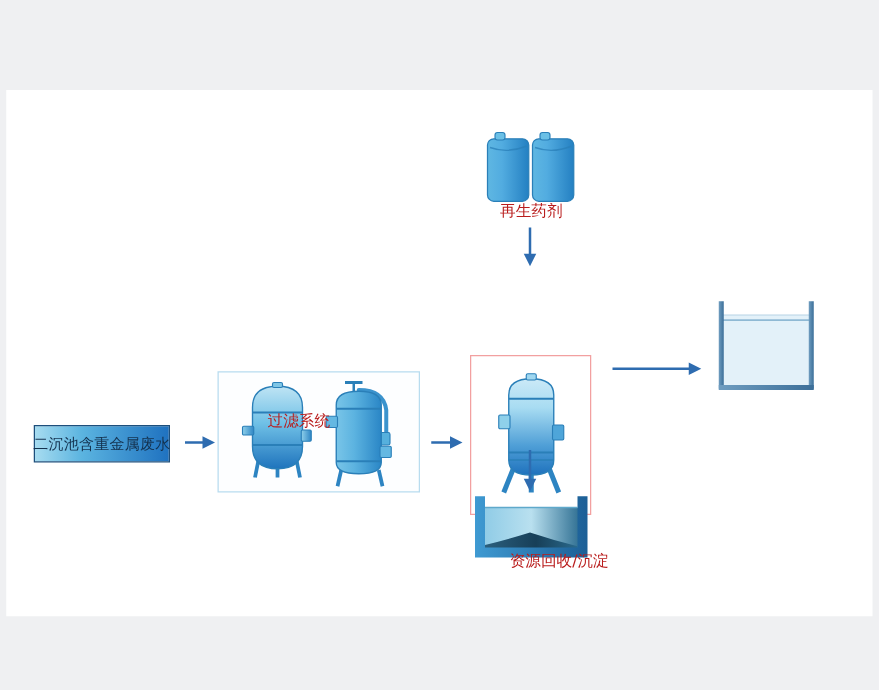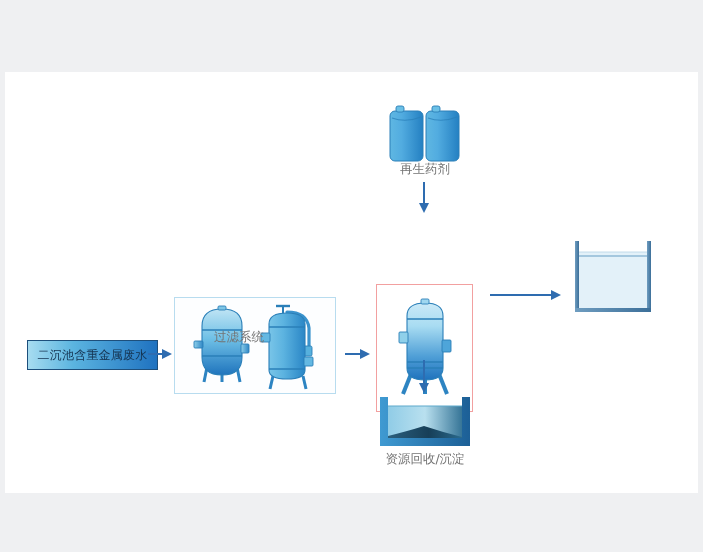--- a/index.html
+++ b/index.html
@@ -26,31 +26,31 @@
     top: 72px;
     width: 693px;
     height: 421px;
     background: #ffffff;
   }
   .node { position: absolute; }
   .caption {
     position: absolute;
     text-align: center;
     font-size: 12.5px;
-    color: #737373;
+    color: #b91c1c;
     line-height: 16px;
     white-space: nowrap;
     font-family: "DejaVu Sans", "Liberation Sans", sans-serif;
   }
 
   
   #source-box {
     left: 22px;
     top: 268px;
-    width: 131px;
+    width: 109px;
     height: 30px;
     border: 1px solid #1d4f7c;
     background: linear-gradient(to right, #a7dcf0 0%, #5bb4e0 35%, #1f72c0 100%);
     box-sizing: border-box;
     display: flex;
     align-items: center;
     justify-content: center;
   }
   #source-box .txt {
     font-size: 12px;
@@ -293,21 +293,21 @@
         <rect x="8" y="11" width="78" height="34" fill="url(#gWater)"></rect>
 
         <path d="M10 45 L10 41 Q30 36 46 31 Q64 37 84 42 L84 45 Z" fill="url(#gSed)"></path>
 
         <path d="M2 2 L2 51 L92 51 L92 2 L84 2 L84 43 L10 43 L10 2 Z" fill="url(#gWall)"></path>
 
         <line x1="10" y1="11" x2="84" y2="11" stroke="#5fa9cb" stroke-width="1.2"></line>
       </svg>
     </div>
 
-    <div class="caption" style="left:358px; top:379px; width:124px;">资源回收/沉淀</div>
+    <div class="caption" style="left:358px; top:369px; width:124px;text-align:right;">资源回收/沉淀</div>
 
     <div class="node" style="left:568px; top:167px; width:80px; height:76px;">
       <svg width="80" height="76" viewBox="0 0 80 76">
         <defs>
           <linearGradient id="gTankWall" x1="0" y1="0" x2="1" y2="0">
             <stop offset="0%" stop-color="#6f9dc0"></stop>
             <stop offset="100%" stop-color="#3c6f99"></stop>
           </linearGradient>
         </defs>
 

